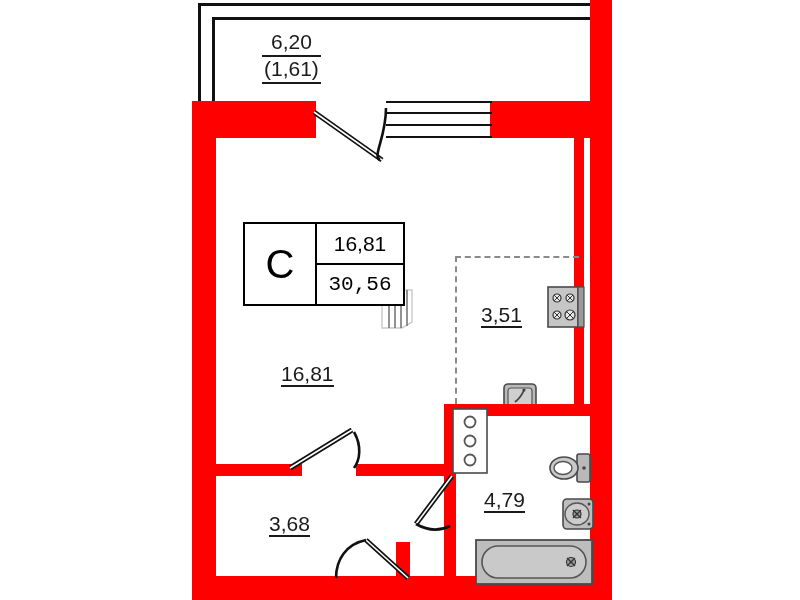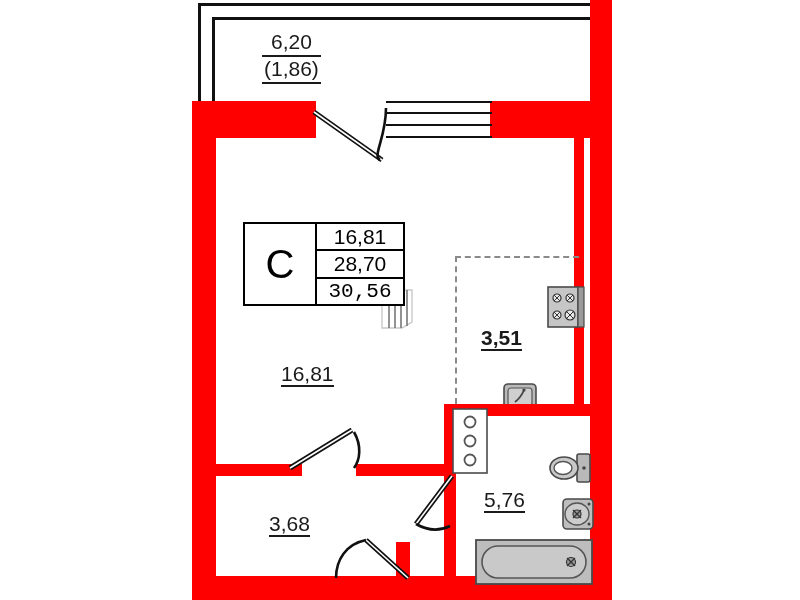--- a/index.html
+++ b/index.html
@@ -102,21 +102,21 @@
 
 <div id="plan">
 
   <div class="thin" style="left:198px; top:3px; width:404px; height:3px;"></div>
   <div class="thin" style="left:198px; top:3px; width:3px; height:100px;"></div>
   <div class="thin" style="left:212px; top:17px; width:390px; height:3px;"></div>
   <div class="thin" style="left:212px; top:17px; width:3px; height:86px;"></div>
 
   <div class="balcony-lbl" style="left:262px; top:30px;">
     <span class="top">6,20</span>
-    <span class="bot">(1,86)</span>
+    <span class="bot">(1,61)</span>
   </div>
 
   <div class="wall" style="left:192px; top:101px; width:124px; height:37px;"></div>
 
   <div class="wall" style="left:490px; top:101px; width:112px; height:37px;"></div>
 
   <div class="wall" style="left:192px; top:101px; width:24px; height:499px;"></div>
 
   <div class="wall" style="left:590px; top:0px; width:22px; height:600px;"></div>
 
@@ -146,29 +146,28 @@
       <line x1="15" y1="6" x2="15" y2="40" stroke="#777" stroke-width="1.6"></line>
       <line x1="21" y1="4" x2="21" y2="40" stroke="#777" stroke-width="1.6"></line>
       <line x1="27" y1="2" x2="27" y2="38" stroke="#777" stroke-width="1.6"></line>
     </svg>
   </div>
 
   <div class="stamp" style="left:243px; top:222px; width:162px; height:84px;">
     <div class="stamp-letter">C</div>
     <div class="stamp-rows">
       <div class="stamp-row">16,81</div>
-      <div class="stamp-row">28,70</div>
       <div class="stamp-row">30,56</div>
     </div>
   </div>
 
   <div class="dash-h" style="left:455px; top:256px; width:124px; height:0;"></div>
   <div class="dash-v" style="left:455px; top:256px; width:0; height:148px;"></div>
 
-  <div class="lbl" style="left:481px; top:327px;font-weight:bold;"><span>3,51</span></div>
+  <div class="lbl" style="left:481px; top:304px;"><span>3,51</span></div>
 
   <div class="svgwrap" style="left:547px; top:286px; width:38px; height:42px;">
     <svg width="38" height="42" viewBox="0 0 38 42">
       <rect x="1" y="1" width="30" height="40" fill="#c6c6c6" stroke="#4a4a4a" stroke-width="1.6"></rect>
       <rect x="31" y="1" width="6" height="40" fill="#9a9a9a" stroke="#4a4a4a" stroke-width="1.2"></rect>
       <circle cx="10" cy="12" r="4" fill="#e8e8e8" stroke="#333" stroke-width="1.2"></circle>
       <circle cx="23" cy="12" r="4" fill="#e8e8e8" stroke="#333" stroke-width="1.2"></circle>
       <circle cx="10" cy="29" r="4" fill="#e8e8e8" stroke="#333" stroke-width="1.2"></circle>
       <circle cx="23" cy="29" r="5" fill="#e8e8e8" stroke="#333" stroke-width="1.2"></circle>
       <line x1="7" y1="9" x2="13" y2="15" stroke="#333" stroke-width="1"></line>
@@ -233,21 +232,21 @@
   </div>
 
   <div class="svgwrap" style="left:314px; top:534px; width:96px; height:54px;">
     <svg width="96" height="54" viewBox="0 0 96 54">
       <path d="M52,6 L94,44" stroke="#111" stroke-width="5" fill="none"></path>
       <path d="M52,6 L94,44" stroke="#fff" stroke-width="1.6" fill="none"></path>
       <path d="M52,6 C32,10 22,26 22,44" stroke="#111" stroke-width="2.6" fill="none"></path>
     </svg>
   </div>
 
-  <div class="lbl" style="left:484px; top:489px;"><span>5,76</span></div>
+  <div class="lbl" style="left:484px; top:489px;"><span>4,79</span></div>
 
   <div class="svgwrap" style="left:549px; top:452px; width:42px; height:32px;">
     <svg width="42" height="32" viewBox="0 0 42 32">
       <rect x="28" y="2" width="13" height="28" rx="2" fill="#b9b9b9" stroke="#4a4a4a" stroke-width="1.6"></rect>
       <ellipse cx="15" cy="16" rx="14" ry="11" fill="#c9c9c9" stroke="#4a4a4a" stroke-width="1.6"></ellipse>
       <ellipse cx="14" cy="16" rx="9" ry="6.5" fill="#ffffff" stroke="#555" stroke-width="1.4"></ellipse>
       <circle cx="35" cy="16" r="1.8" fill="#444"></circle>
     </svg>
   </div>
 

